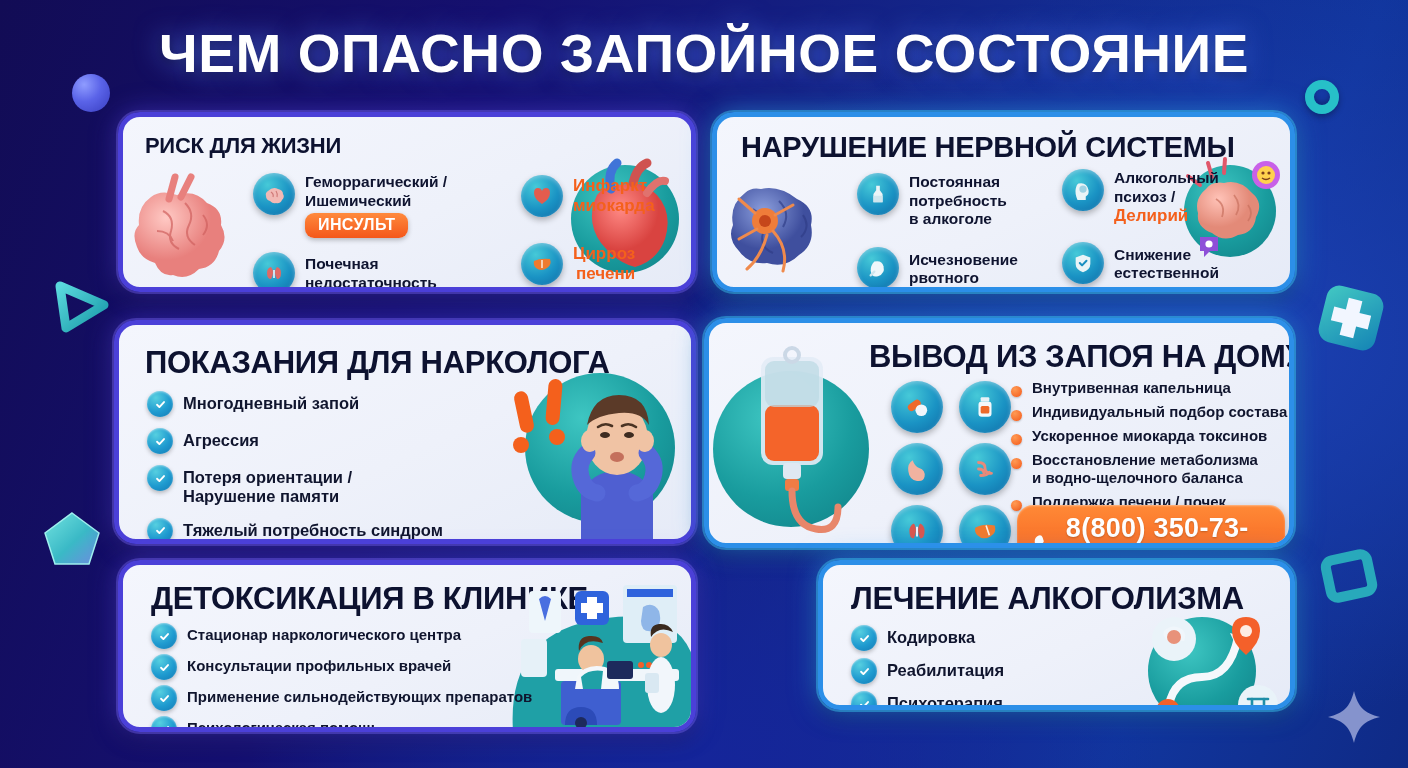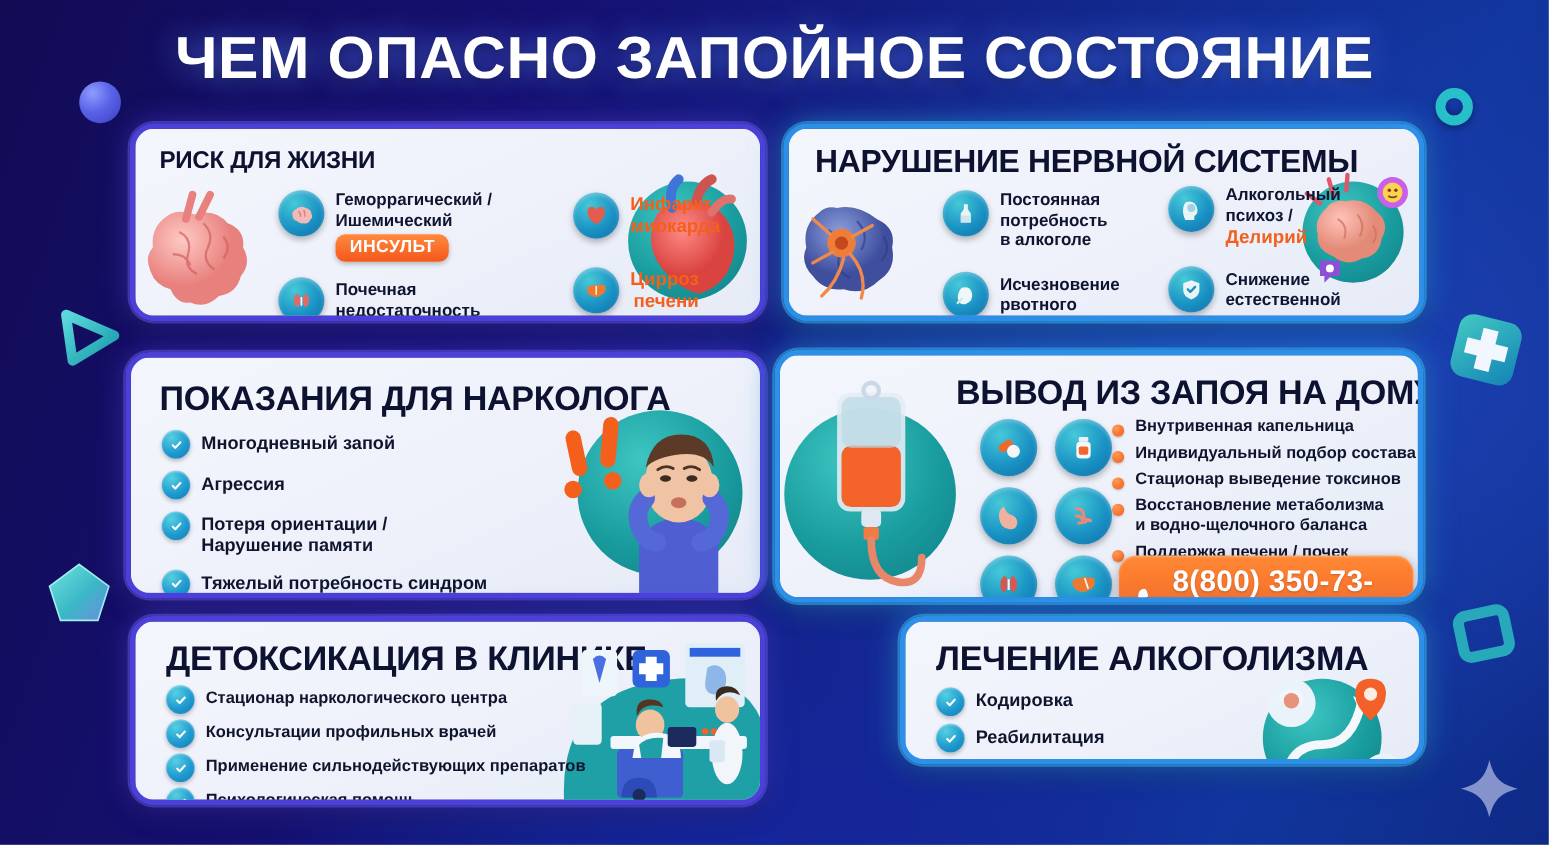--- a/index.html
+++ b/index.html
@@ -55,21 +55,21 @@
     font-size:22px;font-weight:bold;color:#0d1230;letter-spacing:-.3px;
     white-space:nowrap;
   }
 
   
   #card-risk     {left:118px;top:112px;width:578px;height:180px;}
   #card-nervous  {left:712px;top:112px;width:583px;height:180px;}
   #card-indic    {left:114px;top:320px;width:582px;height:224px;}
   #card-home     {left:704px;top:318px;width:590px;height:230px;}
   #card-detox    {left:118px;top:560px;width:578px;height:172px;}
-  #card-treat    {left:818px;top:560px;width:477px;height:135px;}
+  #card-treat    {left:818px;top:560px;width:477px;height:150px;}
 
   
   .ic{
     flex:0 0 auto;border-radius:50%;
     background:radial-gradient(circle at 35% 28%,#46c9d8 0%,#1a93c4 55%,#0f6ba6 100%);
     display:flex;align-items:center;justify-content:center;
     box-shadow:0 3px 6px rgba(0,0,0,.28), inset 0 2px 4px rgba(255,255,255,.35);
   }
   .ic.md{width:42px;height:42px;}
   .ic.lg{width:52px;height:52px;}
@@ -502,21 +502,21 @@
       <div class="row-top" style="margin-bottom: 6px;">
         <div class="dot"></div>
         <div class="li-sm" style="white-space: pre-line;">Внутривенная капельница</div>
       </div>
       <div class="row-top" style="margin-bottom: 6px;">
         <div class="dot"></div>
         <div class="li-sm" style="white-space: pre-line;">Индивидуальный подбор состава</div>
       </div>
       <div class="row-top" style="margin-bottom: 6px;">
         <div class="dot"></div>
-        <div class="li-sm" style="white-space: pre-line;">Стационар выведение токсинов</div>
+        <div class="li-sm" style="white-space: pre-line;">Ускоренное миокарда токсинов</div>
       </div>
       <div class="row-top" style="margin-bottom: 6px;">
         <div class="dot"></div>
         <div class="li-sm" style="white-space: pre-line;">Восстановление метаболизма
 и водно-щелочного баланса</div>
       </div>
       <div class="row-top" style="margin-bottom: 6px;">
         <div class="dot"></div>
         <div class="li-sm" style="white-space: pre-line;">Поддержка печени / почек</div>
       </div>

